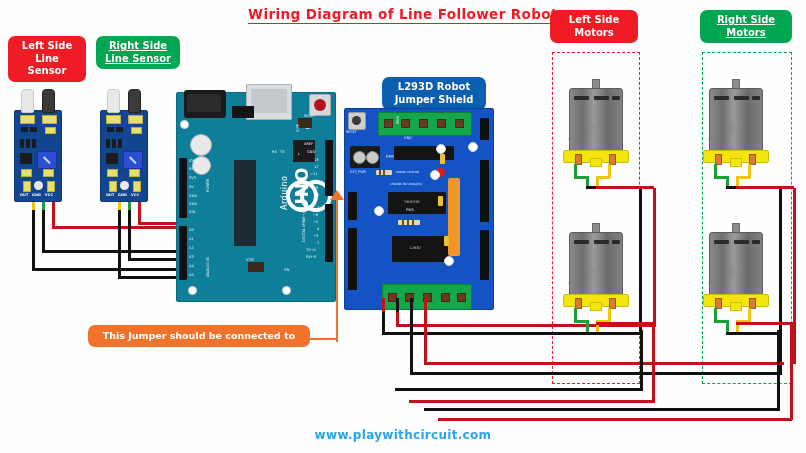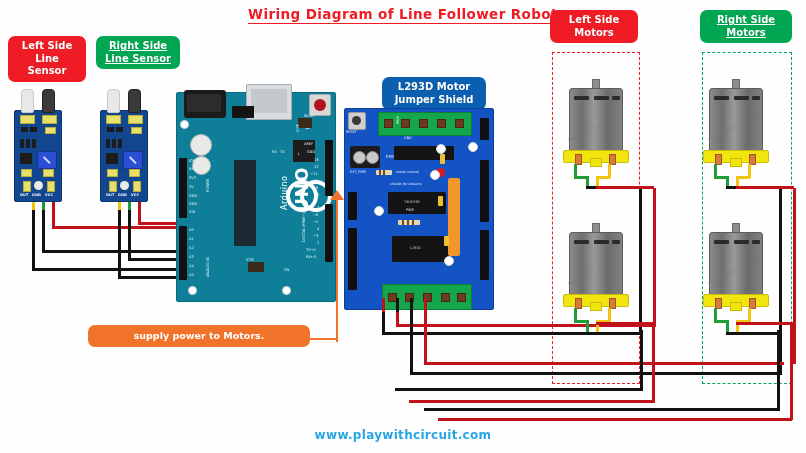--- a/index.html
+++ b/index.html
@@ -189,21 +189,21 @@
 </div>
 <div class="abs badge badge-red" id="badge-left-motors">
   <div>Left Side</div>
   <div>Motors</div>
 </div>
 <div class="abs badge badge-green" id="badge-right-motors">
   <div>Right Side</div>
   <div>Motors</div>
 </div>
 <div class="abs badge badge-blue" id="badge-shield">
-  <div>L293D Motor</div>
+  <div>L293D Robot</div>
   <div>Jumper Shield</div>
 </div>
 
 <div class="abs wire-v wire yellow" style="left:32px;top:198px;height:14px;"></div>
 <div class="abs wire-v wire green" style="left:42px;top:198px;height:14px;"></div>
 <div class="abs wire-v wire red" style="left:52px;top:198px;height:14px;"></div>
 
 <div class="abs wire-v wire black" style="left:32px;top:210px;height:60px;"></div>
 <div class="abs wire-v wire black" style="left:42px;top:210px;height:42px;"></div>
 <div class="abs wire-v wire red" style="left:52px;top:210px;height:18px;"></div>
@@ -405,21 +405,21 @@
     <div class="screw" style="left:40px;top:8px;"></div>
     <div class="screw" style="left:58px;top:8px;"></div>
     <div class="screw" style="left:74px;top:8px;"></div>
   </div>
 </div>
 
 <div class="abs" id="jumper-arrow-stem"></div>
 <div class="abs" id="jumper-arrow-head"></div>
 <div class="abs" id="jumper-lead"></div>
 <div class="abs" id="jumper-note">
-  <div>supply power to Motors.</div>
+  <div>This Jumper should be connected to</div>
 </div>
 
 <div class="abs wire-v wire black" style="left:382px;top:310px;height:24px;"></div>
 <div class="abs wire-h wire black" style="left:382px;top:332px;width:260px;"></div>
 <div class="abs wire-v wire black" style="left:639px;top:188px;height:146px;"></div>
 
 <div class="abs wire-v wire red" style="left:396px;top:310px;height:16px;"></div>
 <div class="abs wire-h wire red" style="left:396px;top:324px;width:260px;"></div>
 <div class="abs wire-v wire red" style="left:653px;top:188px;height:138px;"></div>
 

